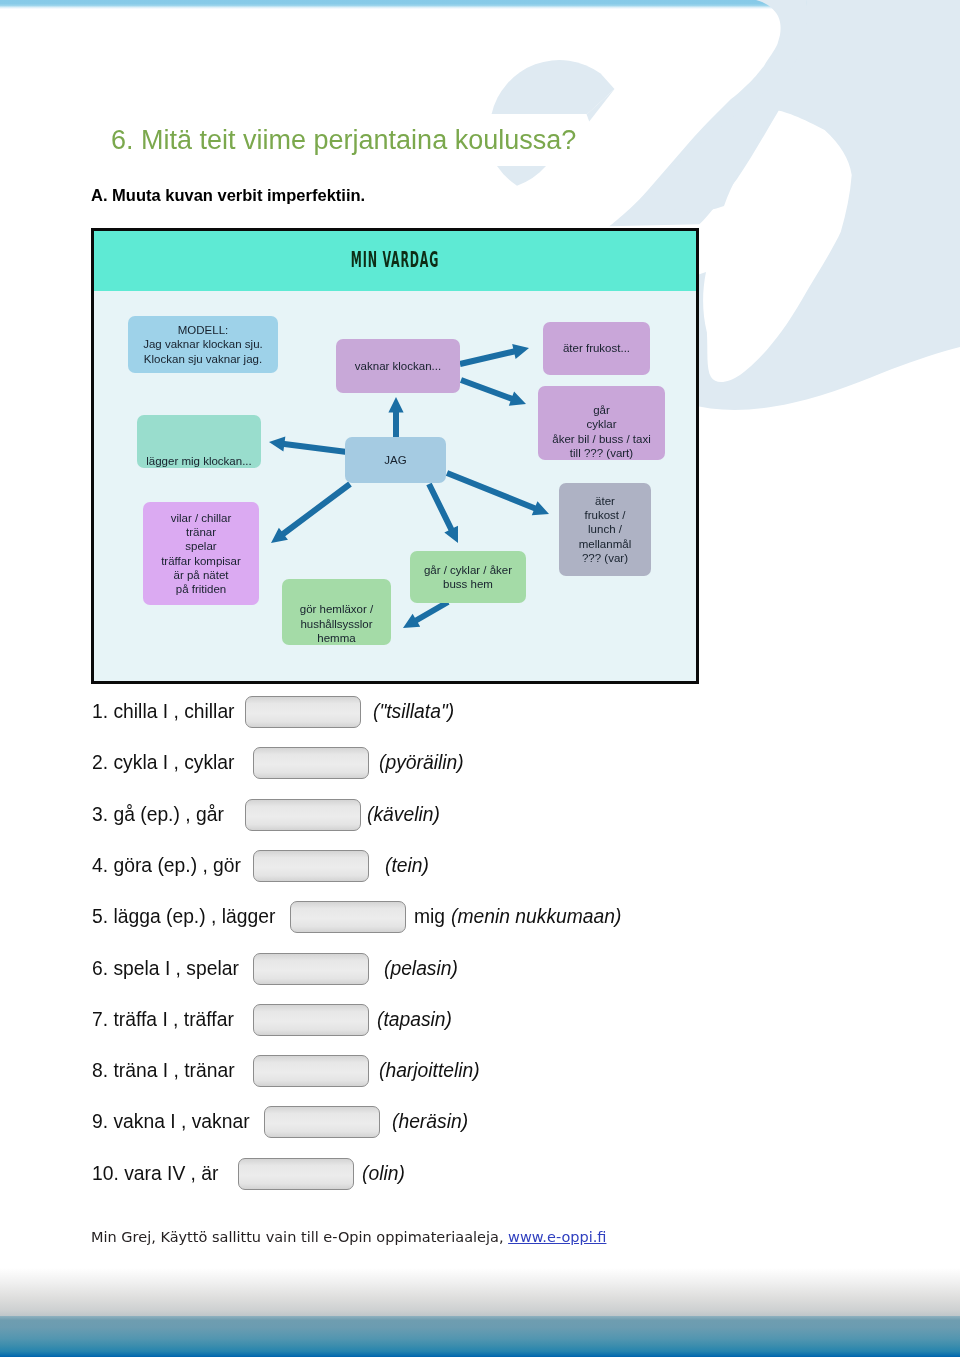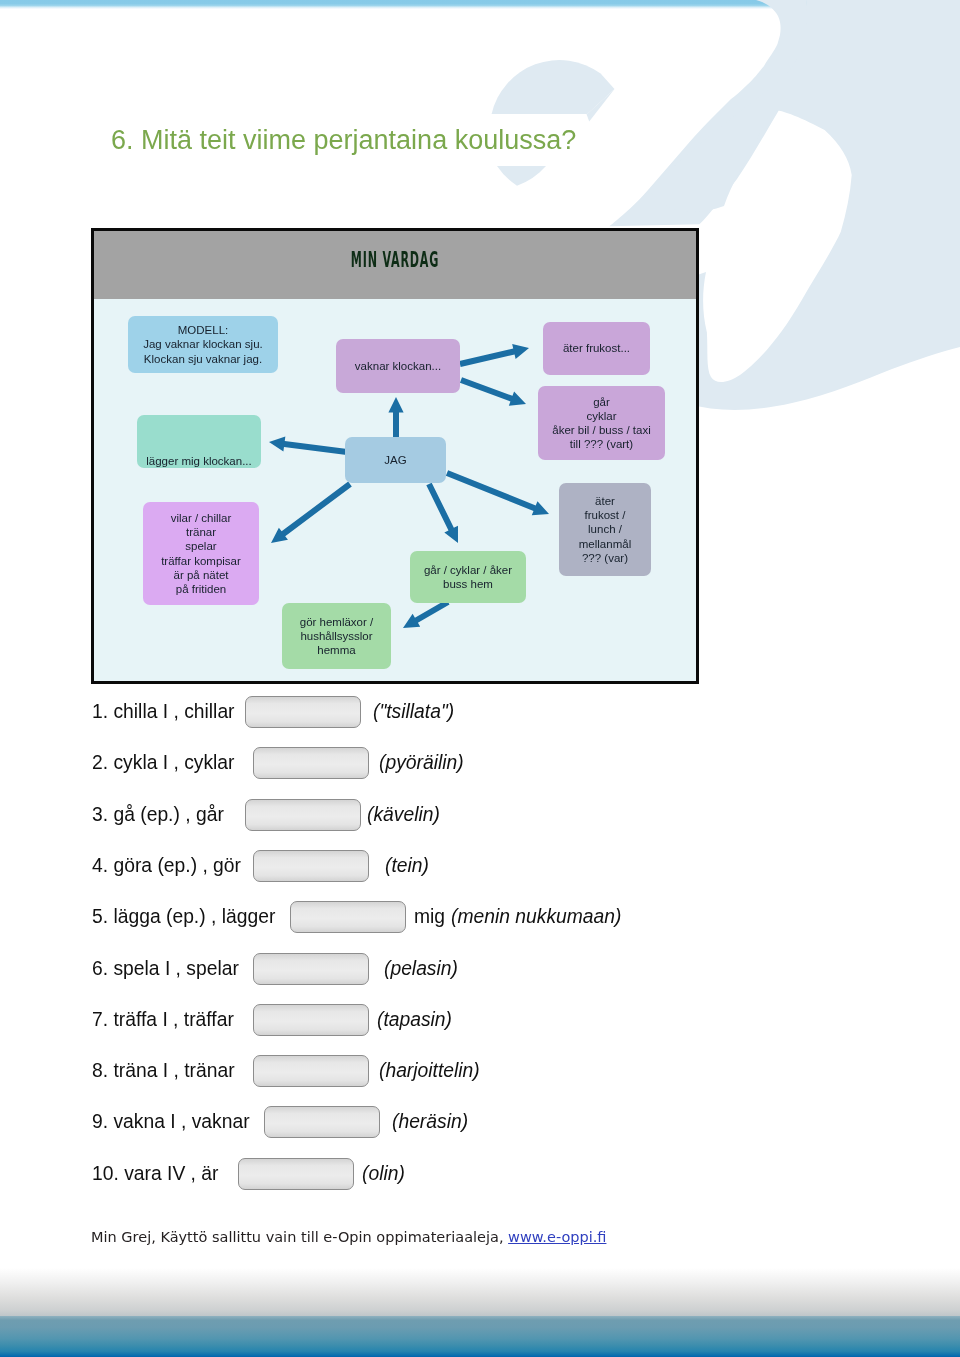--- a/index.html
+++ b/index.html
@@ -9,21 +9,21 @@
   .topbar{position:absolute;left:0;top:0;width:960px;height:9px;
     background:linear-gradient(to bottom,#86cae8 0%,#88cbe8 40%,#9ed5ec 62%,#d9eef8 80%,#fdfdff 100%);}
 
   .watermark{position:absolute;left:440px;top:0px;width:520px;height:480px;overflow:hidden;pointer-events:none;}
 
   .title{position:absolute;left:111px;top:125px;font-size:27px;line-height:30px;color:#7ba84d;font-weight:400;white-space:nowrap;}
   .subtitle{position:absolute;left:91px;top:185px;font-size:16.5px;line-height:20px;font-weight:bold;color:#000;white-space:nowrap;}
 
   
   .diagram{position:absolute;left:91px;top:228px;width:608px;height:456px;border:3px solid #0a0a0a;box-sizing:border-box;background:#e7f4f7;overflow:hidden;}
-  .dg-head{position:absolute;left:0;top:0;width:100%;height:68px;background:#a3a3a3;}
+  .dg-head{position:absolute;left:0;top:0;width:100%;height:60px;background:#5eead4;}
   .dg-head span{position:absolute;left:0;right:0;top:16px;text-align:center;font-family:"DejaVu Sans Condensed","DejaVu Sans",sans-serif;font-weight:bold;font-size:21.5px;line-height:25px;letter-spacing:1.4px;color:#0e2d16;transform:scaleX(.575);}
   .dg-body{position:absolute;left:0;top:60px;width:602px;height:390px;}
   .dnode{position:absolute;box-sizing:border-box;border-radius:7px;display:flex;align-items:center;justify-content:center;text-align:center;color:#16202c;font-family:"Liberation Sans",sans-serif;font-size:11.5px;line-height:14.2px;z-index:2;}
   .dsvg{position:absolute;left:0;top:0;width:602px;height:390px;z-index:1;}
 
   
   .list{position:absolute;left:91px;top:696px;width:680px;font-size:19.3px;color:#111;}
   .row{position:absolute;left:0;white-space:nowrap;height:32px;}
   .rw-lbl{position:absolute;left:1px;top:0;height:32px;line-height:32px;}
   .rw-after{position:absolute;top:0;height:32px;line-height:32px;}
@@ -87,20 +87,21 @@
                  C293,184 288,194 284,206
                  C268,212 252,213 238,210 C226,207 215,200 209,190
                  C226,173 246,155 266,139 C288,121 311,103 332,87
                  C345,77 354,66 360,54 C365,43 367,27 367,14
                  C367,9 366,4 366,0 Z"></path>
       </g>
     </svg>
   </div>
 
   <div class="title">6. Mitä teit viime perjantaina koulussa?</div>
+  <div class="subtitle">A. Muuta kuvan verbit imperfektiin.</div>
 
   <div class="diagram">
     <div class="dg-head">
       <span>MIN VARDAG</span>
     </div>
     <div class="dg-body">
       <svg class="dsvg" viewBox="0 0 602 390">
         <g id="arrows" stroke="#1b6ea4" fill="#1b6ea4">
             <polygon points="305.00,148.00 305.00,121.50 309.60,121.50 302.00,106.00 294.40,121.50 299.00,121.50 299.00,148.00" fill="#1b6ea4" stroke="none"></polygon>
             <polygon points="253.38,158.02 190.76,150.00 191.34,145.43 175.00,151.00 189.41,160.51 189.99,155.95 252.62,163.98" fill="#1b6ea4" stroke="none"></polygon>
@@ -114,36 +115,36 @@
       </svg>
     <div class="dnode" style="left: 242px; top: 48px; width: 124px; height: 54px; background: rgb(200, 168, 216);">
           <span>vaknar klockan...</span>
         </div>
         <div class="dnode" style="left: 34px; top: 25px; width: 150px; height: 57px; background: rgb(158, 210, 233);">
           <span>MODELL:<br>Jag vaknar klockan sju.<br>Klockan sju vaknar jag.</span>
         </div>
         <div class="dnode" style="left: 449px; top: 31px; width: 107px; height: 53px; background: rgb(201, 166, 217); text-align: right;">
           <span>äter frukost...</span>
         </div>
-        <div class="dnode" style="left: 444px; top: 95px; width: 127px; height: 74px; background: rgb(201, 166, 217);">
+        <div class="dnode" style="left: 444px; top: 95px; width: 127px; height: 74px; background: rgb(201, 166, 217); align-items: flex-end;">
           <span>går<br>cyklar<br>åker bil / buss / taxi<br>till ??? (vart)</span>
         </div>
         <div class="dnode" style="left: 465px; top: 192px; width: 92px; height: 93px; background: rgb(174, 178, 196);">
           <span>äter<br>frukost /<br>lunch /<br>mellanmål<br>??? (var)</span>
         </div>
         <div class="dnode" style="left: 43px; top: 124px; width: 124px; height: 53px; background: rgb(153, 221, 205); align-items: flex-end;">
           <span>lägger mig klockan...</span>
         </div>
         <div class="dnode" style="left: 251px; top: 146px; width: 101px; height: 46px; background: rgb(165, 203, 226);">
           <span>JAG</span>
         </div>
         <div class="dnode" style="left: 49px; top: 211px; width: 116px; height: 103px; background: rgb(219, 170, 242);">
           <span>vilar / chillar<br>tränar<br>spelar<br>träffar kompisar<br>är på nätet<br>på fritiden</span>
         </div>
-        <div class="dnode" style="left: 188px; top: 312px; width: 109px; height: 66px; background: rgb(164, 219, 167);">
+        <div class="dnode" style="left: 188px; top: 288px; width: 109px; height: 66px; background: rgb(164, 219, 167); align-items: flex-end;">
           <span>gör hemläxor /<br>hushållsysslor<br>hemma</span>
         </div>
         <div class="dnode" style="left: 316px; top: 260px; width: 116px; height: 52px; background: rgb(164, 219, 167);">
           <span>går / cyklar / åker<br>buss hem</span>
         </div>
       </div>
   </div>
 
   <div class="list">
       <div class="row" style="top: 0px;">

